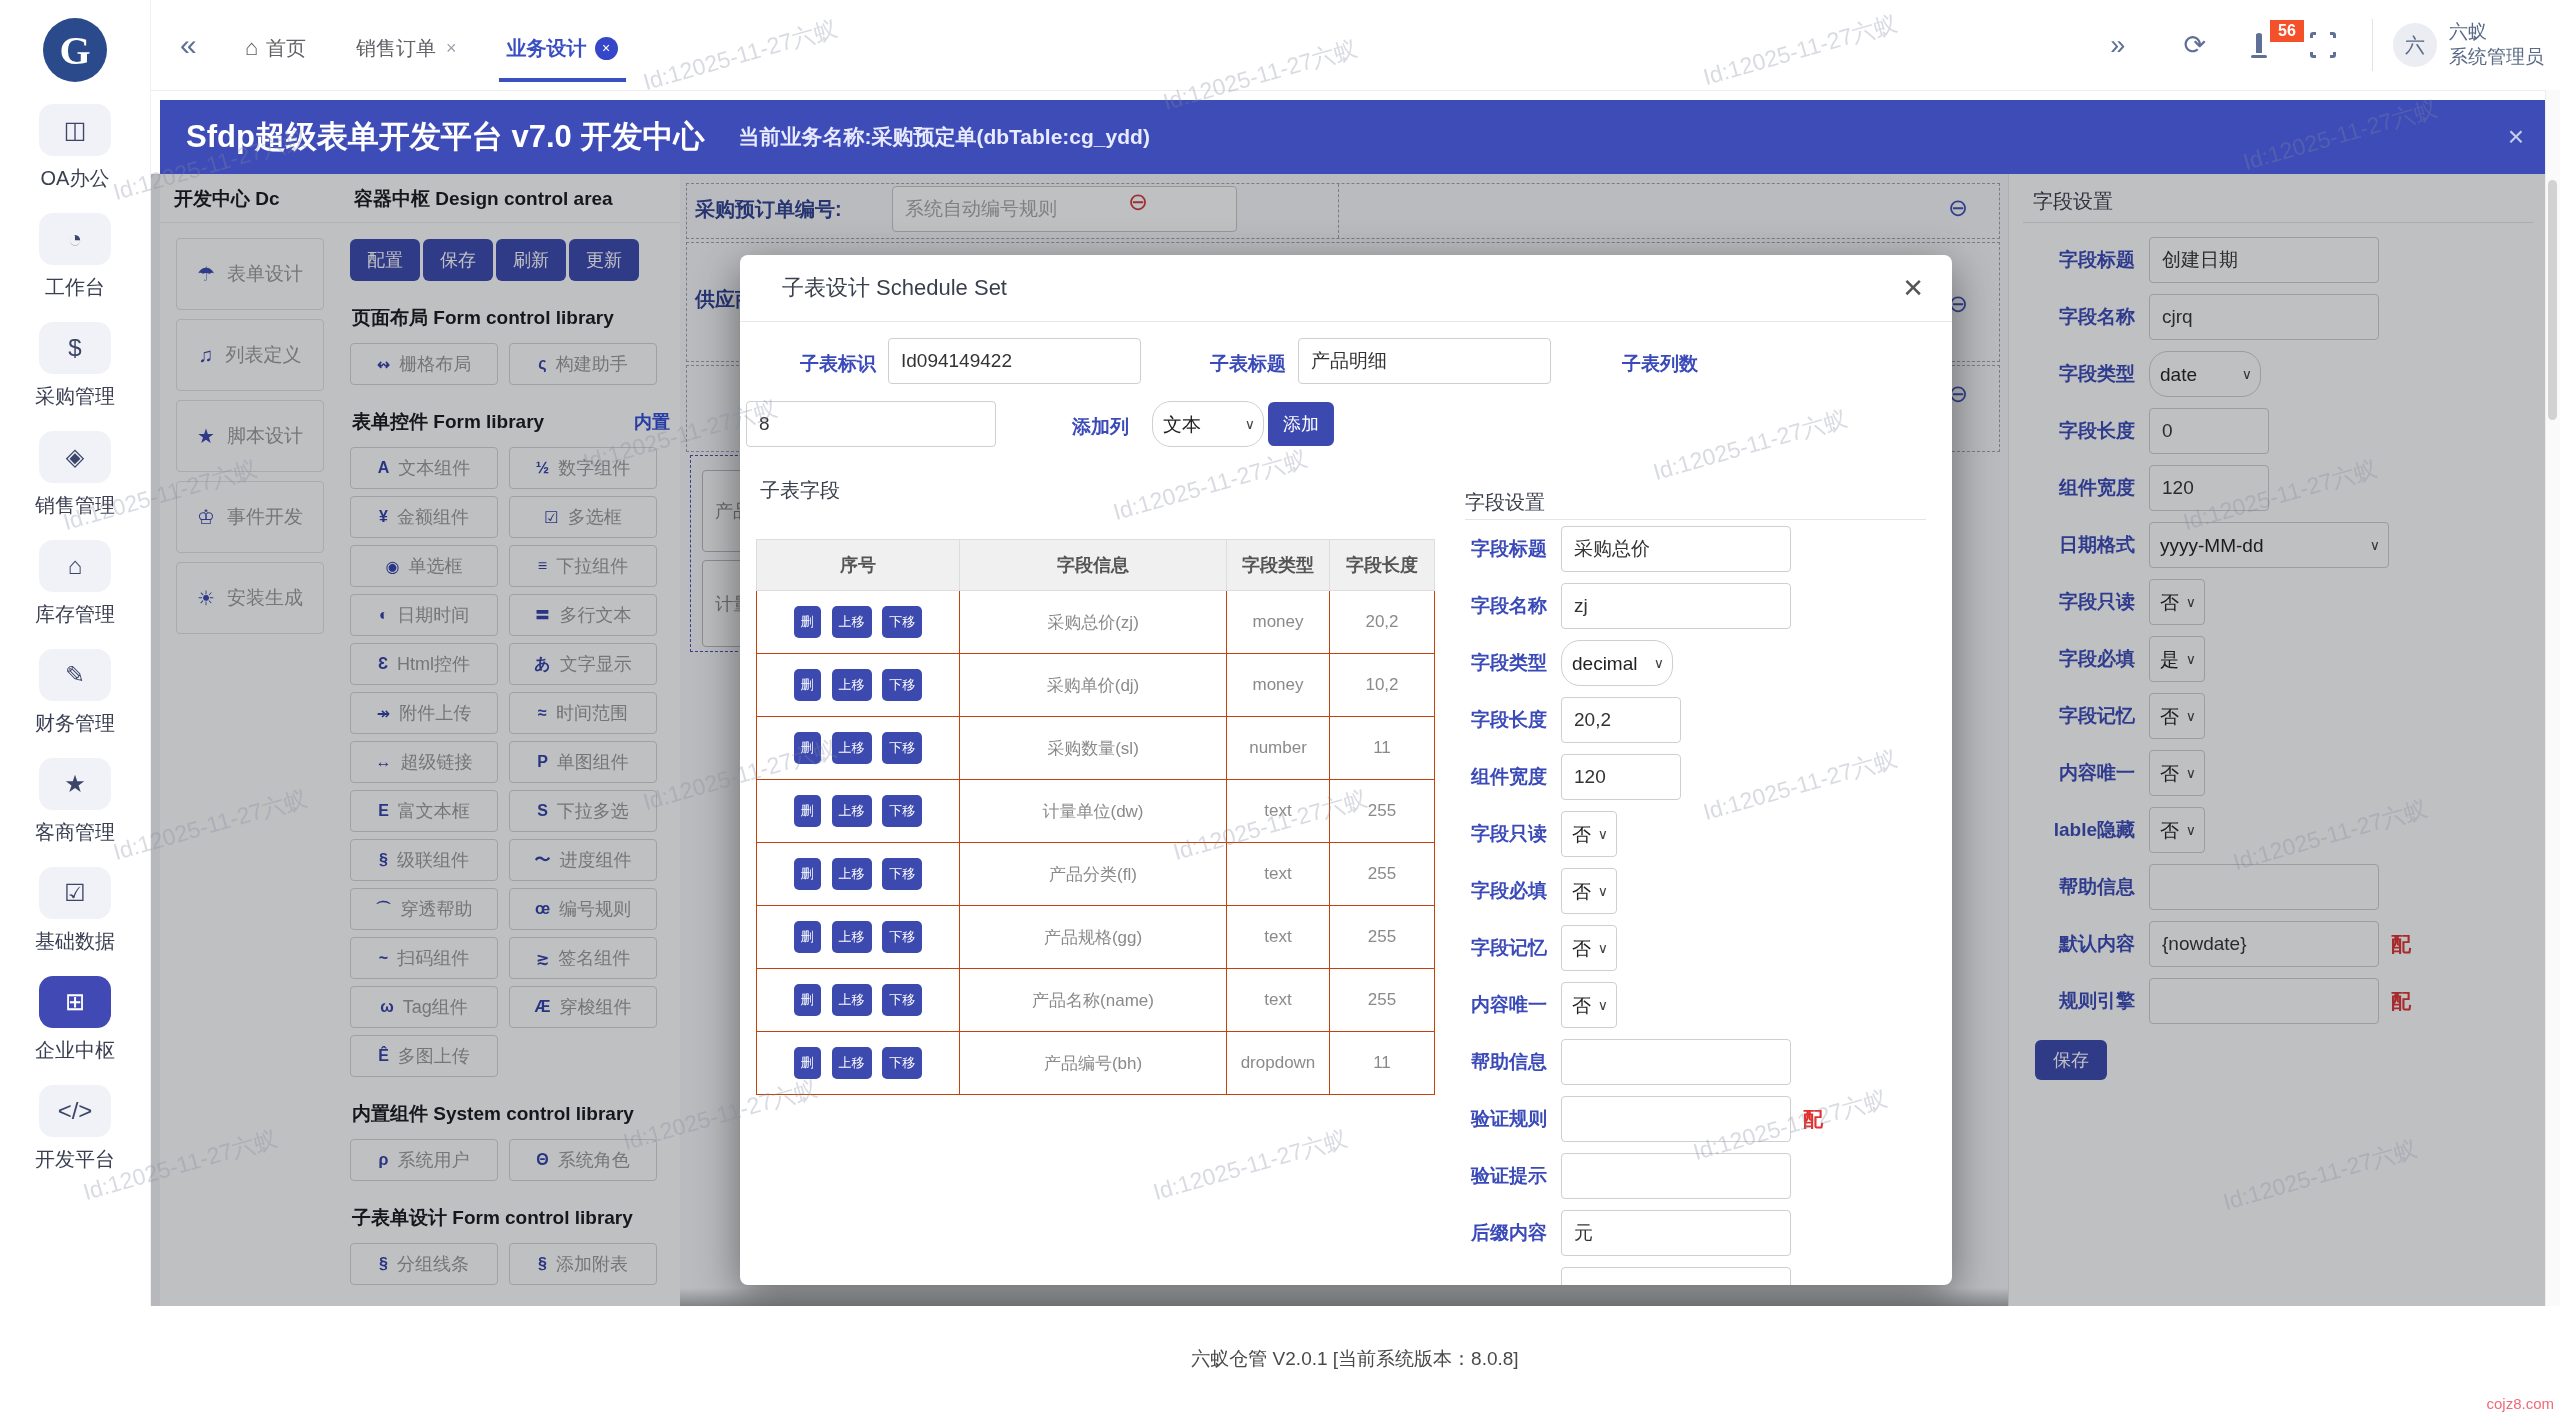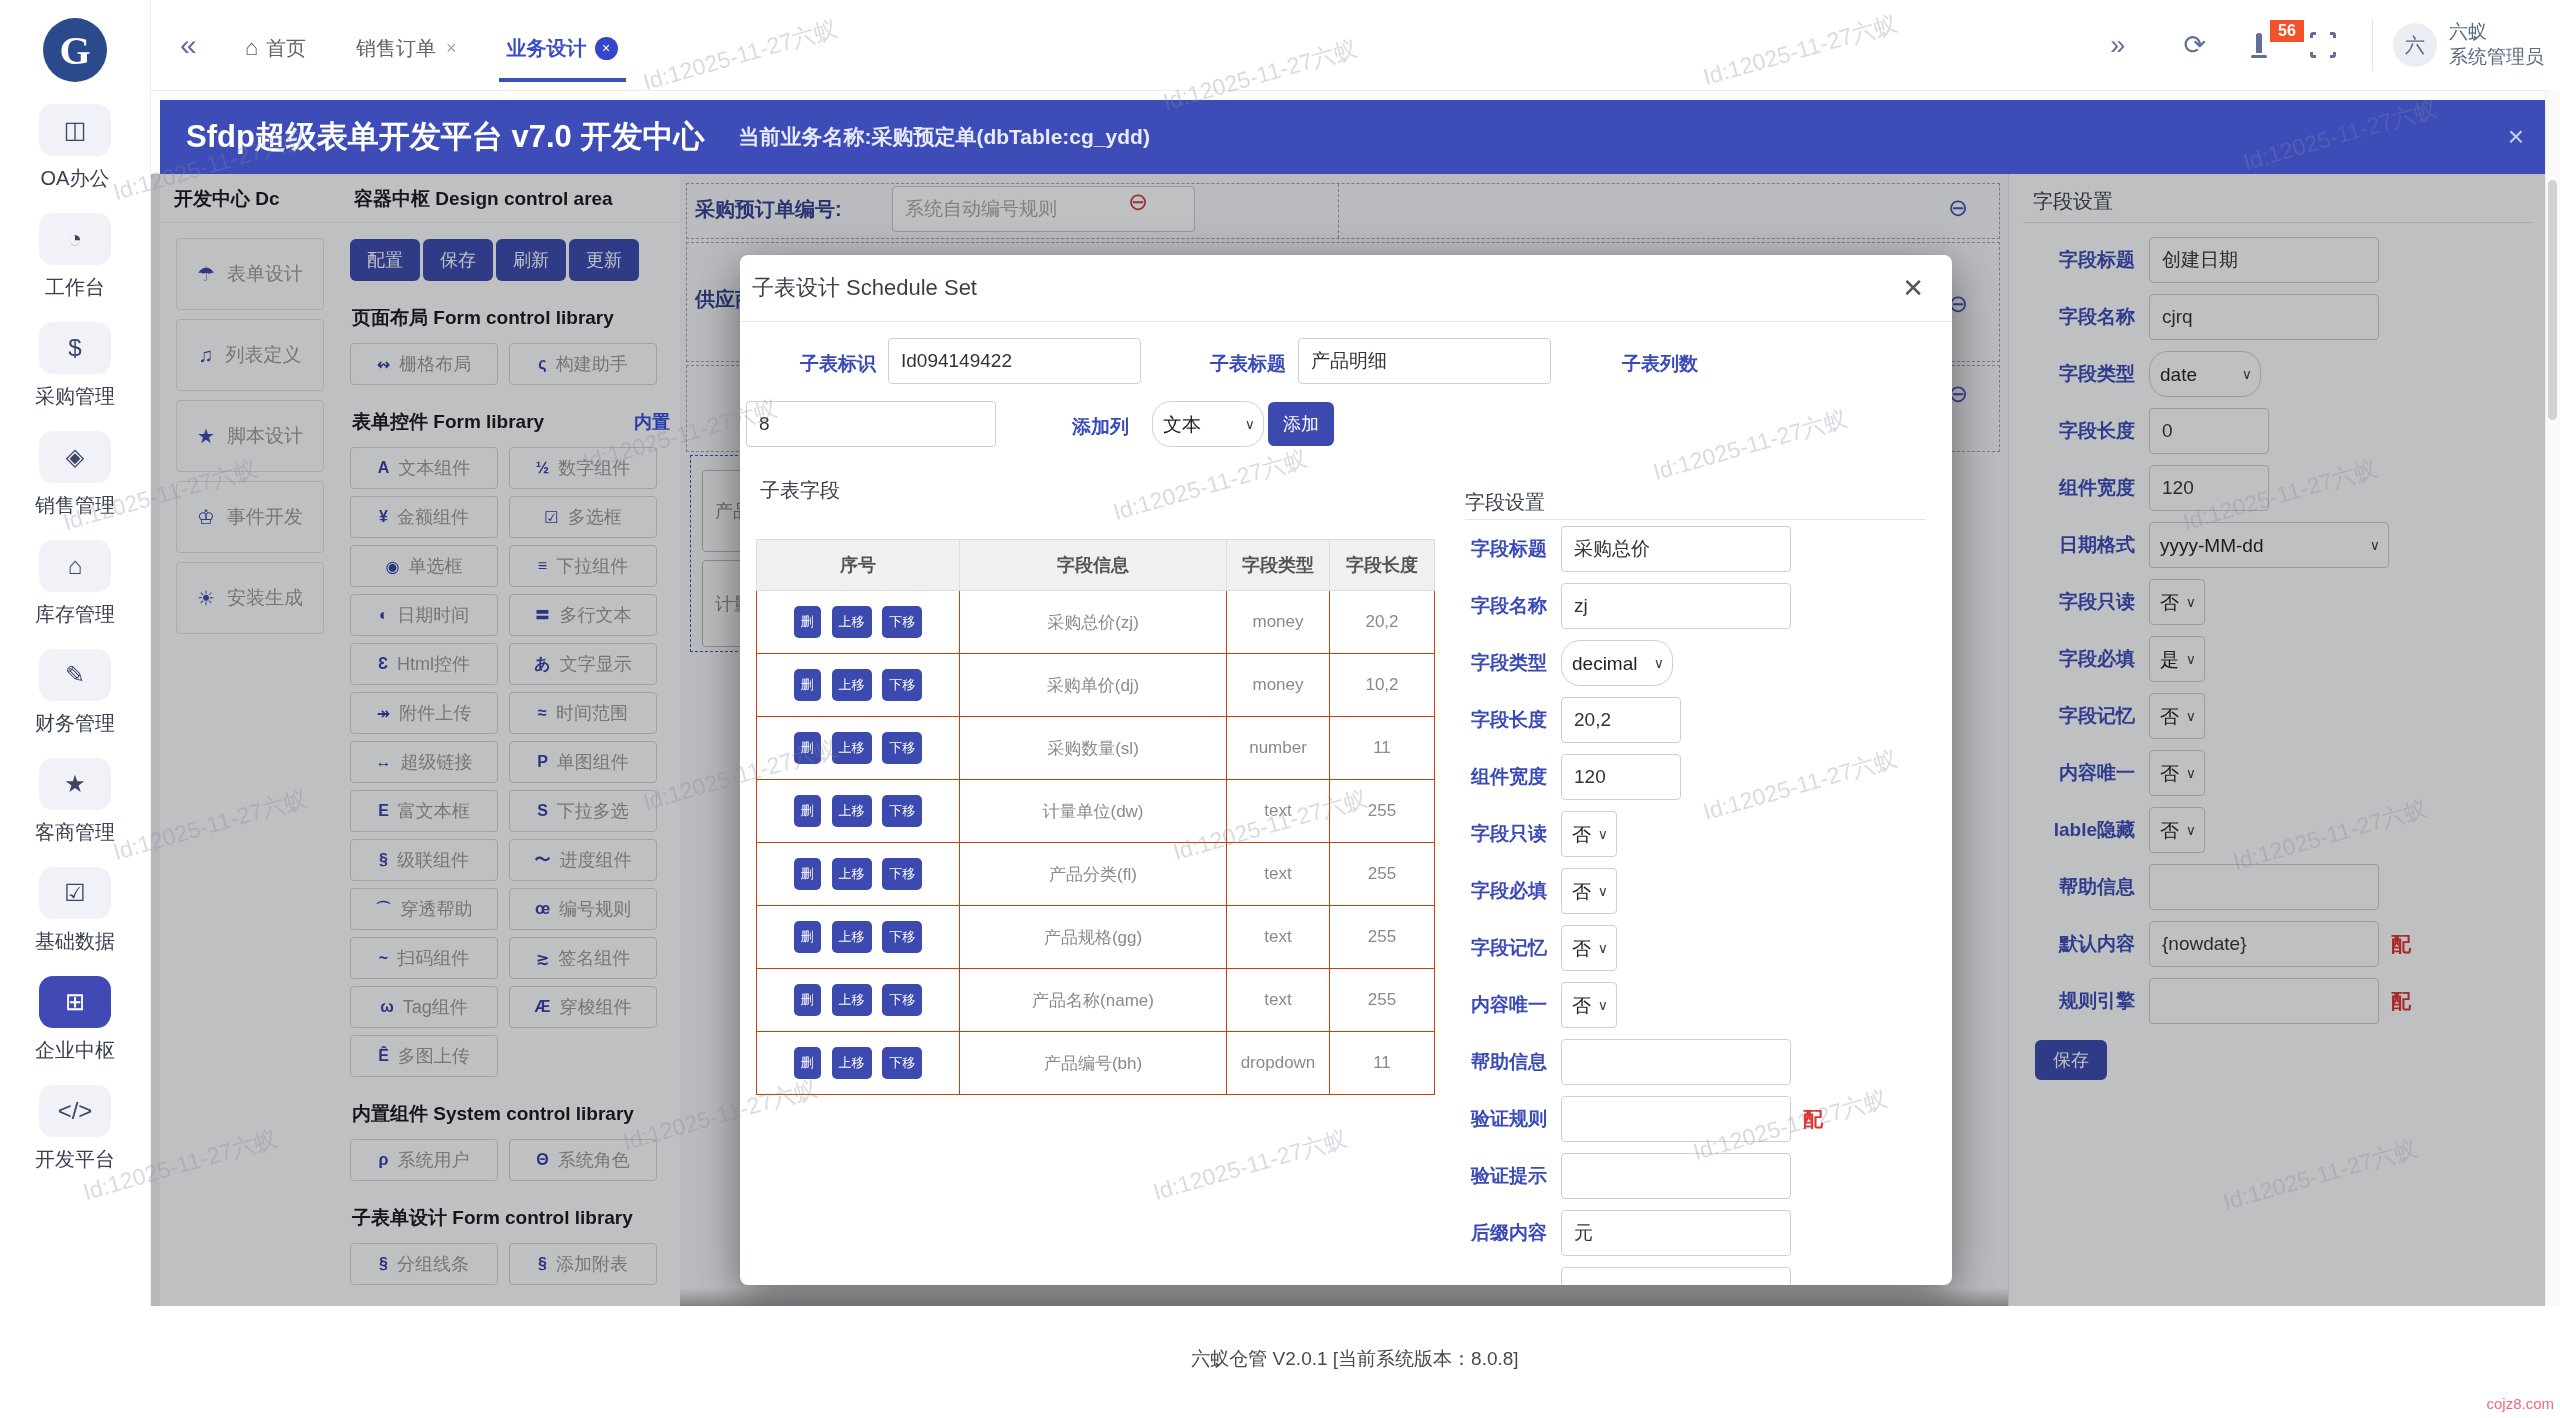--- a/index.html
+++ b/index.html
@@ -81,21 +81,21 @@
   .minus.blue{color:#3f51b5;}
   .bluedash{position:absolute;border:1px dashed #3f51b5;}
   .subbox{position:absolute;border:1px solid #b9b9b9;border-radius:4px;background:#fbfbfb;color:#8a8a8a;font-size:18px;
           display:flex;align-items:center;padding-left:12px;overflow:hidden;white-space:nowrap;}
   .shadowbar{position:absolute;left:0;right:0;bottom:0;height:18px;background:linear-gradient(rgba(0,0,0,0),rgba(0,0,0,0.30));}
   
   .dim{position:absolute;inset:0;background:rgba(20,22,28,0.27);z-index:10;}
   .modal{position:absolute;left:590px;top:81px;width:1212px;height:1030px;background:#fff;border-radius:8px;z-index:20;
          box-shadow:0 12px 44px rgba(0,0,0,0.45);overflow:hidden;}
   .m-head{position:absolute;left:0;right:0;top:0;height:66px;border-bottom:1px solid #e8e8e8;display:flex;align-items:center;}
-  .m-title{margin-left:12px;font-size:22px;color:#3a3f4c;}
+  .m-title{margin-left:42px;font-size:22px;color:#3a3f4c;}
   .m-close{margin-left:auto;margin-right:28px;font-size:26px;color:#555;cursor:pointer;}
   .flab{font-size:19px;font-weight:bold;color:#3a4ab8;white-space:nowrap;}
   .inp{height:46px;border:1px solid #cfcfcf;border-radius:4px;background:#fff;box-sizing:border-box;font-size:19px;
        color:#333;padding:0 12px;font-family:inherit;}
   .selwrap{position:relative;display:inline-block;}
   .selwrap::after{content:"∨";position:absolute;right:9px;top:50%;transform:translateY(-52%);font-size:14px;color:#444;pointer-events:none;}
   select{appearance:none;-webkit-appearance:none;height:46px;border:1px solid #cfcfcf;border-radius:4px;background:#fff;
          font-size:19px;color:#222;padding:0 26px 0 10px;font-family:inherit;box-sizing:border-box;cursor:pointer;}
   .m-sec{position:absolute;left:20px;top:222px;font-size:20px;color:#3a3f4c;}
   .mtable{position:absolute;left:16px;top:284px;border-collapse:collapse;}
@@ -463,21 +463,21 @@
           <span class="tx">添加附表</span>
         </div>
       </div>
   </div>
 
   <div class="canvas">
     <div class="cellrow" style="left:6px;top:9px;width:1312px;height:54px;">
       <span class="cline" style="left:651px;"></span>
     </div>
     <span class="fieldlab abs" style="left:15px;top:22px;">采购预订单编号:</span>
-    <input class="cinput" style="left: 212px; top: 12px; width: 303px;" placeholder="系统自动编号规则">
+    <input class="cinput" style="left: 212px; top: 12px; width: 345px;" placeholder="系统自动编号规则">
     <span class="minus red" style="left:448px;top:16px;">⊖</span>
     <span class="minus blue" style="left:1268px;top:22px;">⊖</span>
     <div class="cellrow" style="left:6px;top:68px;width:1312px;height:118px;"></div>
     <span class="fieldlab abs" style="left:15px;top:112px;">供应商</span>
     <span class="minus blue" style="left:1268px;top:118px;">⊖</span>
     <div class="cellrow" style="left:6px;top:191px;width:1312px;height:85px;"></div>
     <span class="minus blue" style="left:1268px;top:208px;">⊖</span>
     <div class="bluedash" style="left:10px;top:281px;width:560px;height:195px;"></div>
     <div class="subbox" style="left:22px;top:296px;width:198px;height:80px;">产品明细</div>
     <div class="subbox" style="left:22px;top:386px;width:198px;height:85px;">计量单位</div>

